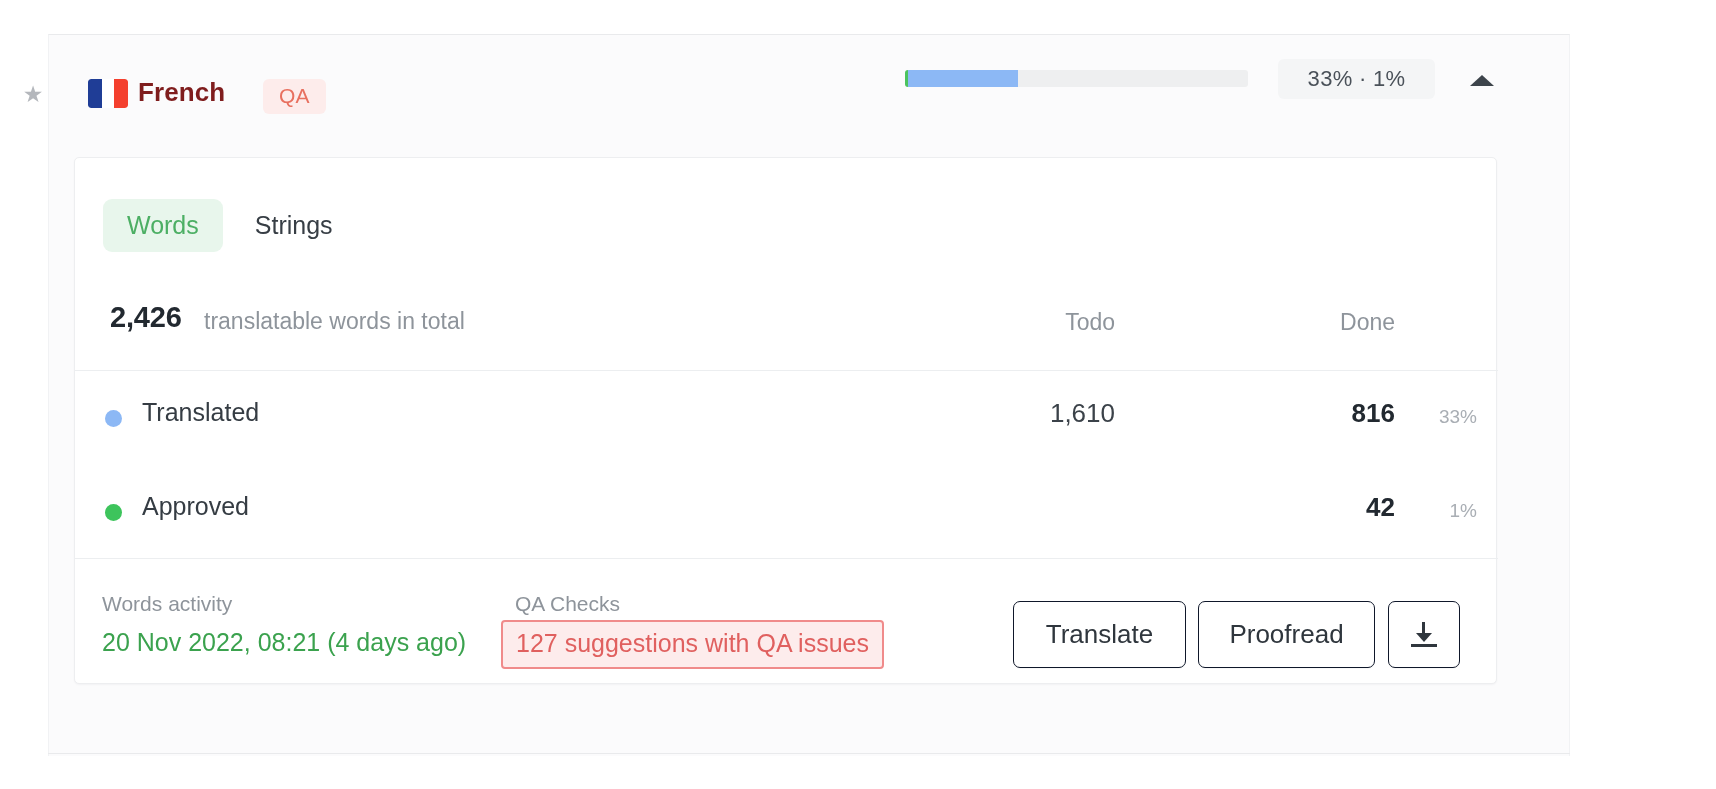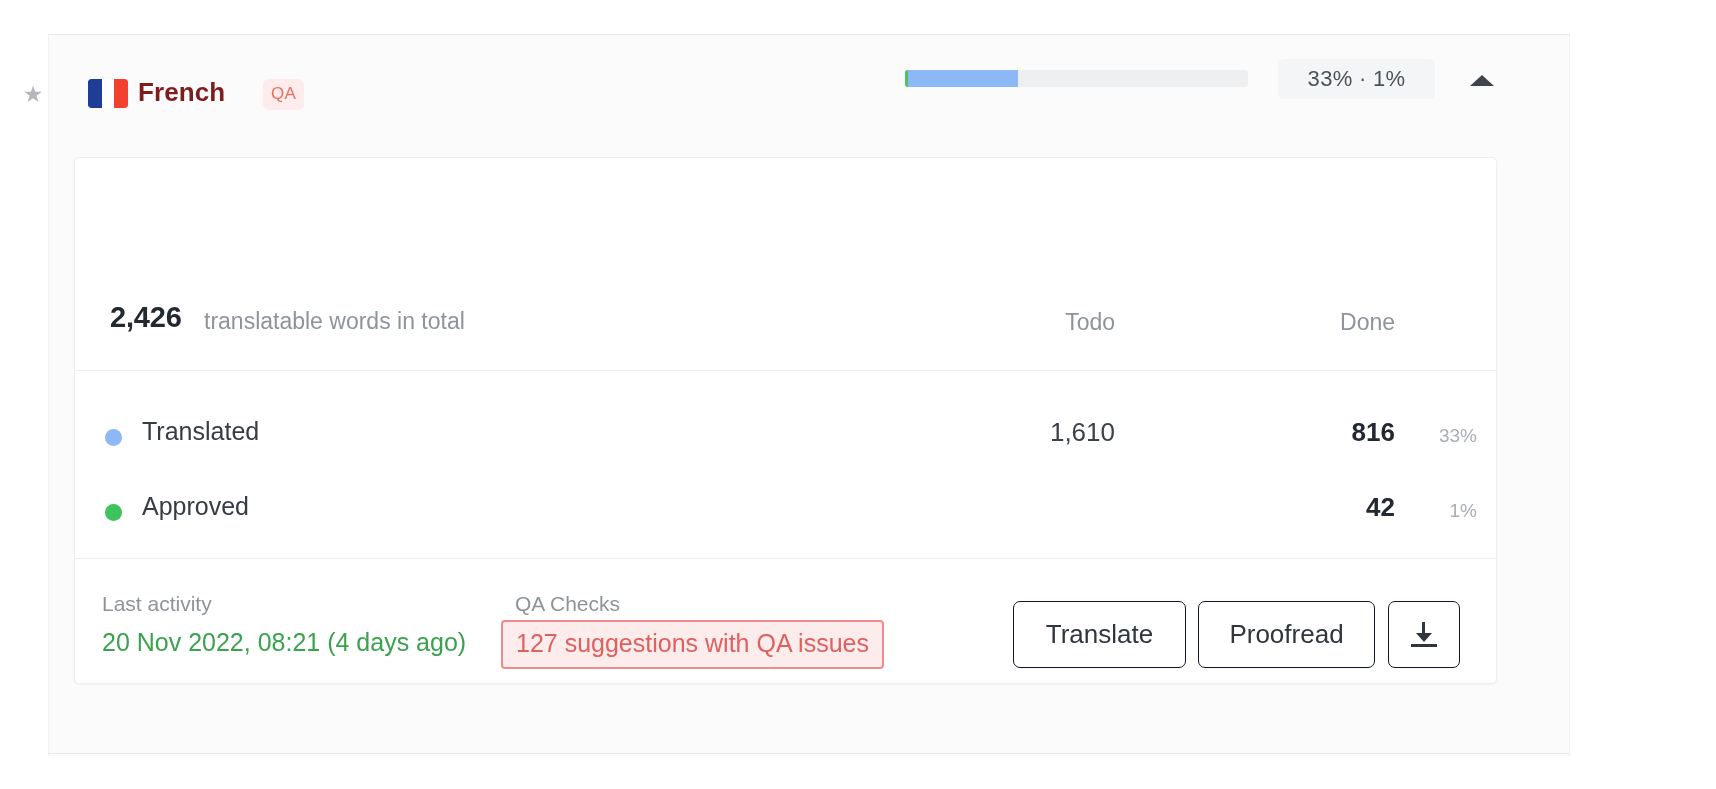--- a/index.html
+++ b/index.html
@@ -87,25 +87,25 @@
     font-weight: 700;
     color: #7f1d1d;
     letter-spacing: 0.1px;
     white-space: nowrap;
   }
 
   .qa-badge {
     position: absolute;
     left: 214px;
     top: 44px;
-    padding: 5px 8px 6px;
+    padding: 5px 16px 6px;
     background: #fdeceb;
     border-radius: 6px;
     color: #e8705f;
-    font-size: 17px;
+    font-size: 21px;
     font-weight: 500;
     letter-spacing: 0.2px;
   }
 
   
   .progress-wrap {
     position: absolute;
     left: 856px;
     top: 35px;
     width: 343px;
@@ -231,21 +231,21 @@
   .divider.d1 { top: 212px; }
   .divider.d2 { top: 400px; }
 
   
   .row {
     position: absolute;
     left: 0;
     width: 1423px;
     height: 94px;
   }
-  .row.r1 { top: 212px; margin-top: 19px; }
+  .row.r1 { top: 212px; }
   .row.r2 { top: 306px; }
 
   .dot {
     position: absolute;
     left: 30px;
     top: 40px;
     width: 17px;
     height: 17px;
     border-radius: 50%;
   }
@@ -398,20 +398,24 @@
 
       <div class="pct-badge">33% · 1%</div>
 
       <div class="collapse-btn">
         <div class="tri"></div>
       </div>
     </div>
 
     <div class="stats-card">
 
+      <div class="tabs">
+        <div class="tab active">Words</div>
+        <div class="tab inactive">Strings</div>
+      </div>
 
       <div class="totals">
         <div class="total-num">2,426</div>
         <div class="total-label">translatable words in total</div>
         <div class="col-head todo">Todo</div>
         <div class="col-head done">Done</div>
       </div>
 
       <div class="divider d1"></div>
 
@@ -426,21 +430,21 @@
       <div class="row r2">
         <div class="dot" id="dot-1" style="background: rgb(61, 196, 92);"></div>
         <div class="row-label">Approved</div>
         <div class="cell-done">42</div>
         <div class="cell-pct">1%</div>
       </div>
 
       <div class="divider d2"></div>
 
       <div class="footer">
-        <div class="f-label la">Last activity</div>
+        <div class="f-label la">Words activity</div>
         <div class="f-date">20 Nov 2022, 08:21 (4 days ago)</div>
 
         <div class="f-label qa">QA Checks</div>
         <div class="qa-alert">127 suggestions with QA issues</div>
 
         <div class="btn translate">Translate</div>
         <div class="btn proofread">Proofread</div>
         <div class="btn download">
           <div class="dl-icon">
             <div class="shaft"></div>

